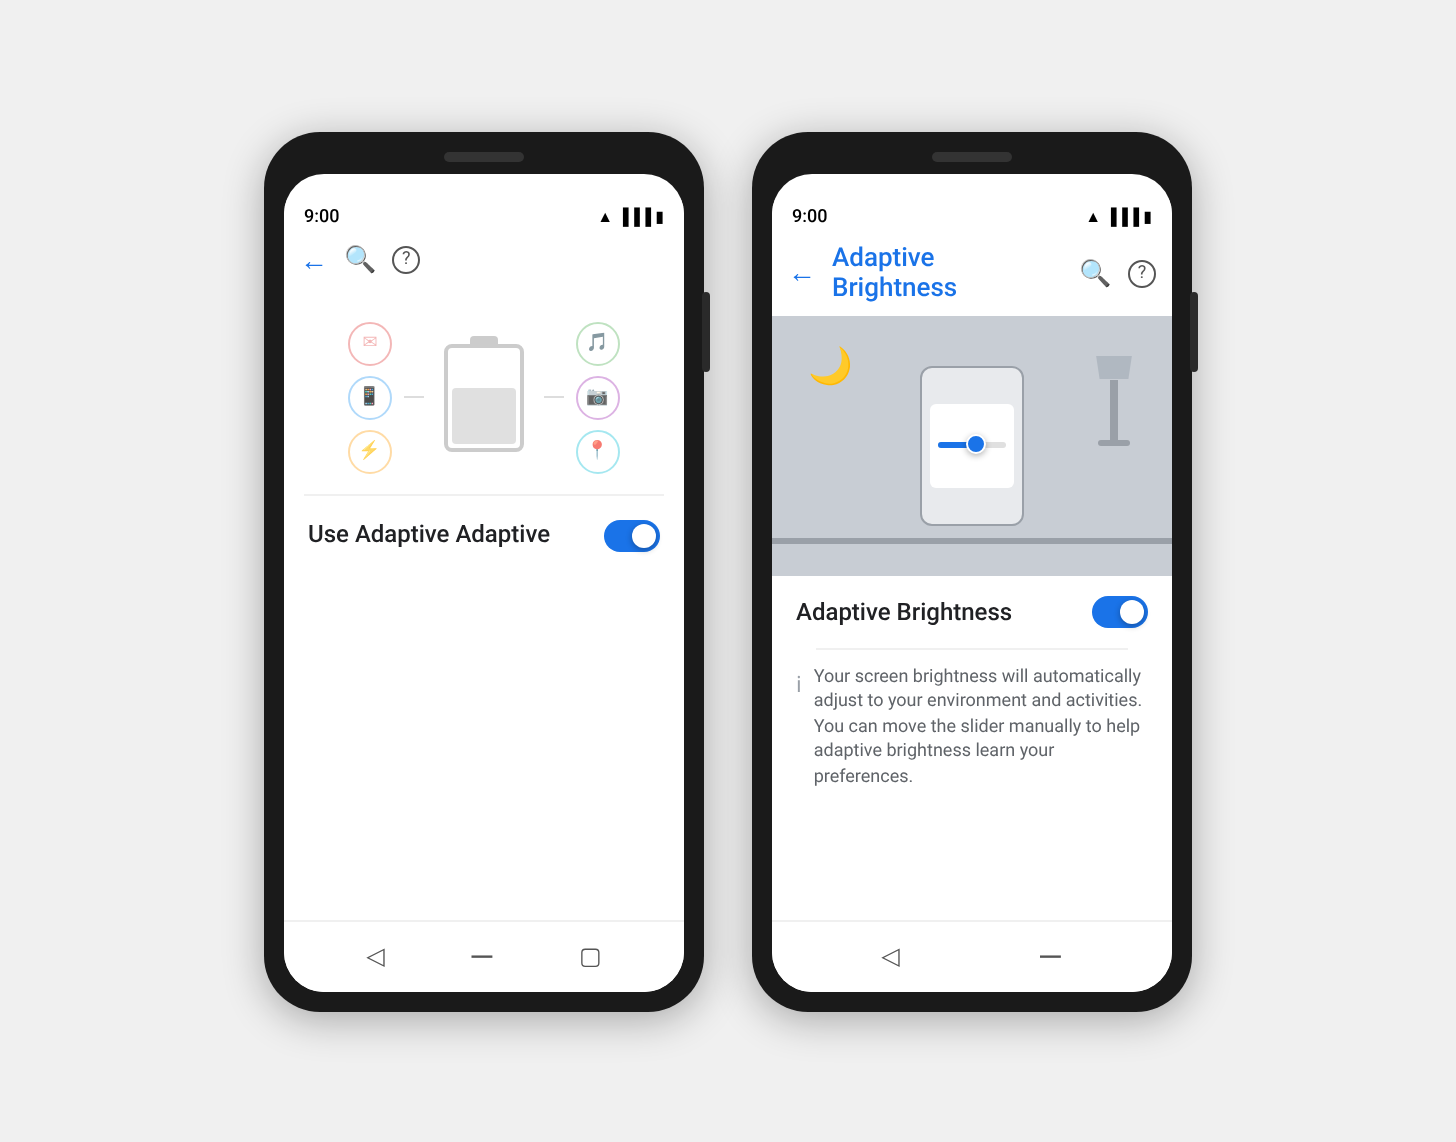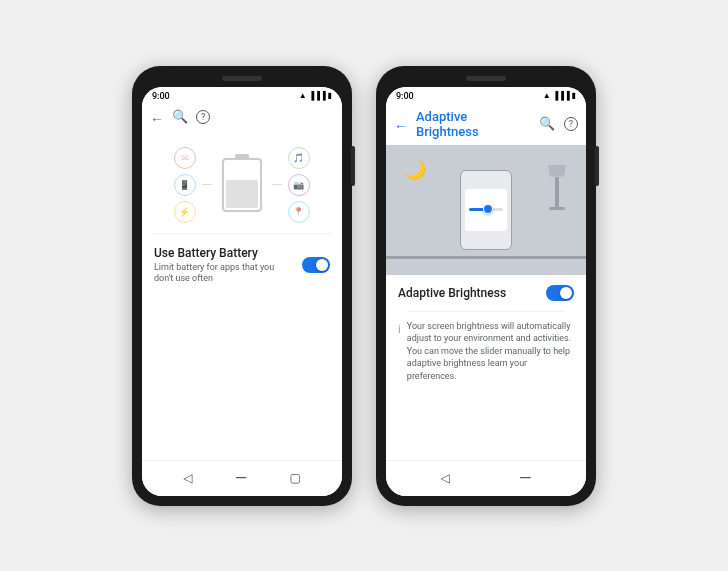--- a/index.html
+++ b/index.html
@@ -63,20 +63,21 @@
       border-radius: 2px;
     }
 
     
     .status-bar {
       display: flex;
       justify-content: space-between;
       align-items: center;
       padding: 4px 10px 2px;
       background: #fff;
+      margin-top: 13px;
     }
 
     .status-time {
       font-size: 9px;
       font-weight: 500;
       color: #000;
     }
 
     .status-icons {
       display: flex;
@@ -489,22 +490,21 @@
               <div class="app-icon-circle" style="border-color:#ce93d8;color:#ce93d8;">📷</div>
               <div class="app-icon-circle" style="border-color:#80deea;color:#80deea;">📍</div>
             </div>
           </div>
         </div>
 
         <div class="setting-divider"></div>
 
         <div class="setting-row">
           <div class="setting-text">
-            <div class="setting-title">Use Battery Battery</div>
-            <div class="setting-subtitle">Limit battery for apps that you don't use often</div>
+            <div class="setting-title">Use Adaptive Adaptive</div>
           </div>
           <div class="toggle"></div>
         </div>
 
       </div>
 
       <div class="bottom-nav">
         <span class="nav-btn">◁</span>
         <span class="nav-btn" style="font-size:16px;">—</span>
         <span class="nav-btn">▢</span>

